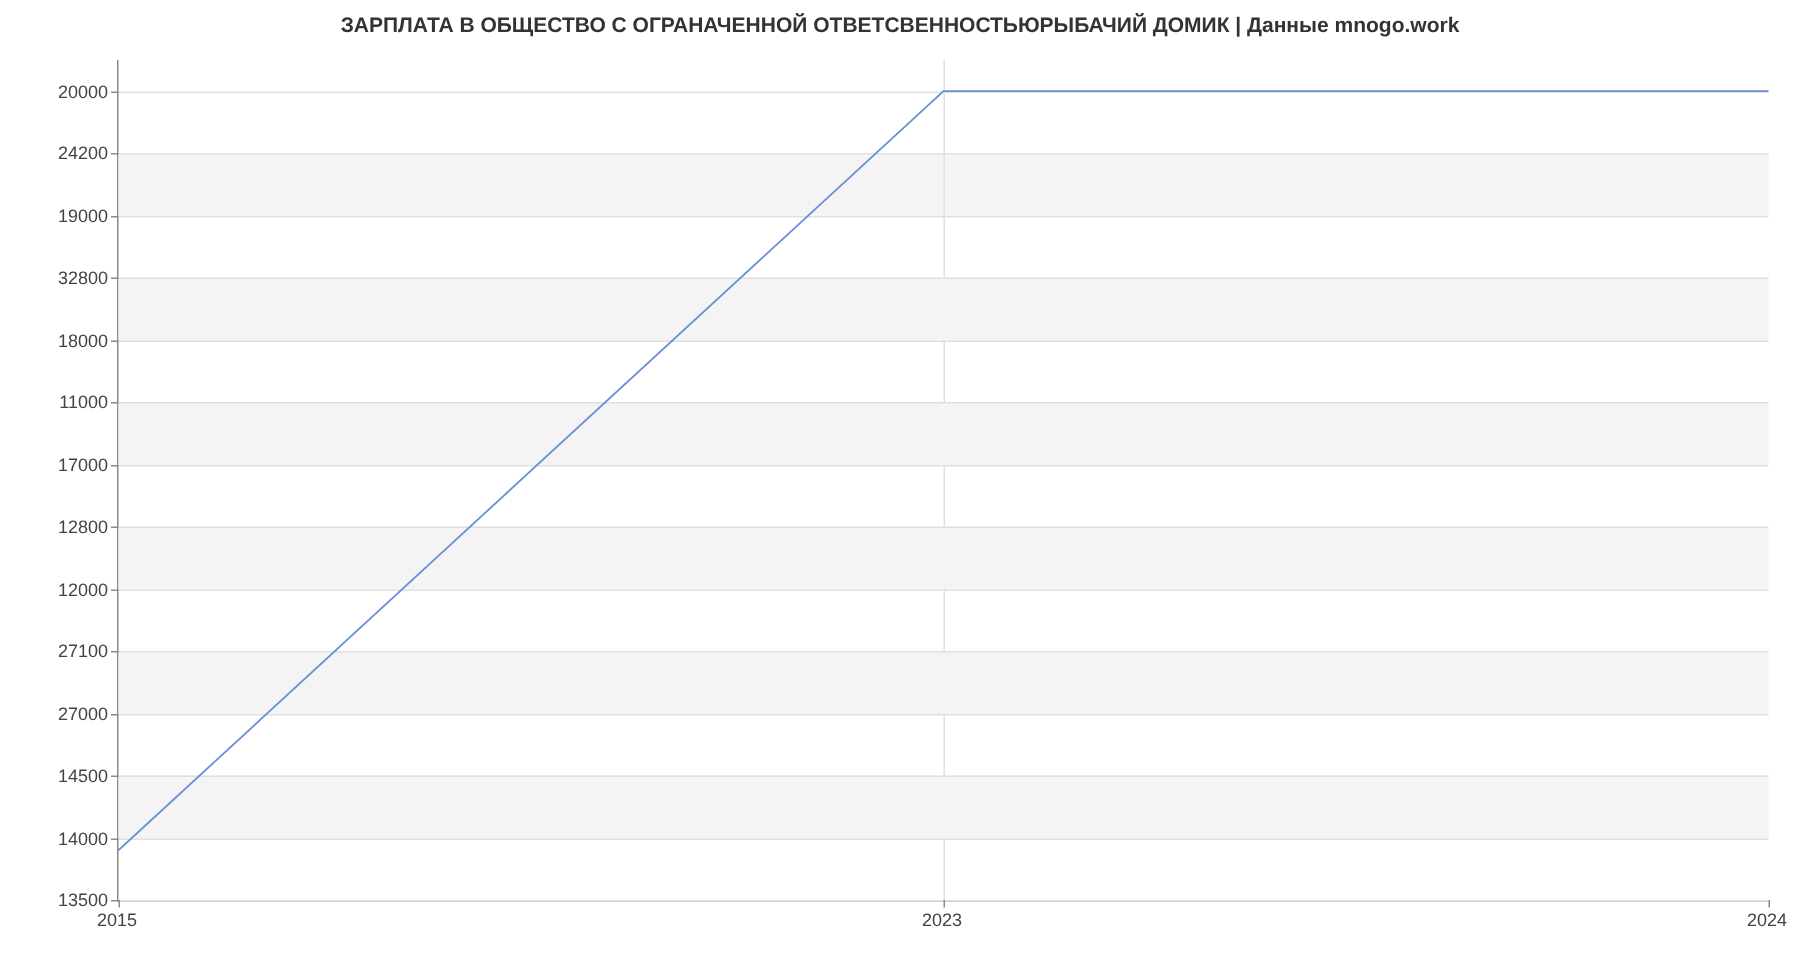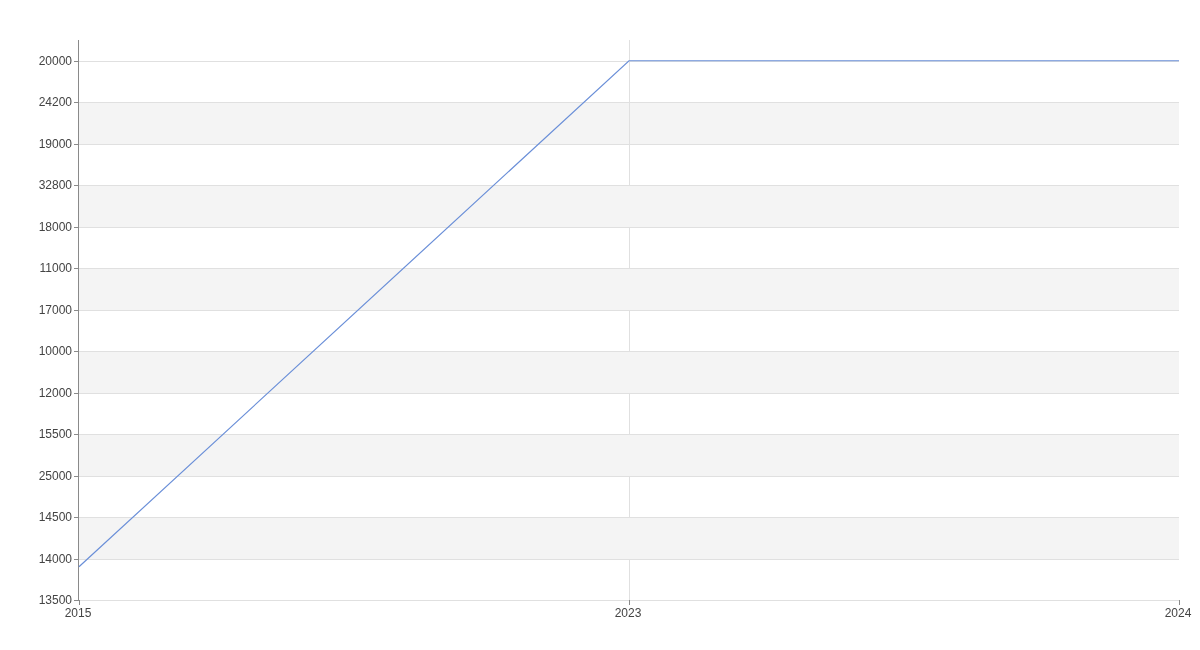--- a/index.html
+++ b/index.html
@@ -91,20 +91,21 @@
     position: absolute;
     bottom: -5px;
     height: 5px;
     border-left: 1px solid #8a8a8a;
   }
 </style>
 </head>
 <body>
 
 <div class="chart-wrap">
+  <div class="title">ЗАРПЛАТА В ОБЩЕСТВО С ОГРАНАЧЕННОЙ ОТВЕТСВЕННОСТЬЮРЫБАЧИЙ ДОМИК | Данные mnogo.work</div>
 
   <div class="plot">
       <div class="band" style="top: 62.2222px; height: 41.4815px;"></div>
       <div class="vgrid" style="left: 550px;"></div>
       <div class="grid-major" style="top: 20.7407px;"></div>
       <div class="grid-major" style="top: 62.2222px;"></div>
       <div class="grid-major" style="top: 103.704px;"></div>
       <div class="band" style="top: 145.185px; height: 41.4815px;"></div>
       <div class="grid-major" style="top: 145.185px;"></div>
       <div class="grid-major" style="top: 186.667px;"></div>
@@ -138,24 +139,24 @@
       <div class="ytick-mark" style="top: 103.704px;"></div>
       <div class="ytick-mark" style="top: 62.2222px;"></div>
       <div class="ytick-mark" style="top: 20.7407px;"></div>
       <div class="xtick-mark" style="left: 0px;"></div>
       <div class="xtick-mark" style="left: 550px;"></div>
       <div class="xtick-mark" style="left: 1100px;"></div>
     </div>
 <div class="ytick-label" style="top: 600px;">13500</div>
     <div class="ytick-label" style="top: 558.519px;">14000</div>
     <div class="ytick-label" style="top: 517.037px;">14500</div>
-    <div class="ytick-label" style="top: 475.556px;">25000</div>
-    <div class="ytick-label" style="top: 434.074px;">15500</div>
+    <div class="ytick-label" style="top: 475.556px;">27000</div>
+    <div class="ytick-label" style="top: 434.074px;">27100</div>
     <div class="ytick-label" style="top: 392.593px;">12000</div>
-    <div class="ytick-label" style="top: 351.111px;">10000</div>
+    <div class="ytick-label" style="top: 351.111px;">12800</div>
     <div class="ytick-label" style="top: 309.63px;">17000</div>
     <div class="ytick-label" style="top: 268.148px;">11000</div>
     <div class="ytick-label" style="top: 226.667px;">18000</div>
     <div class="ytick-label" style="top: 185.185px;">32800</div>
     <div class="ytick-label" style="top: 143.704px;">19000</div>
     <div class="ytick-label" style="top: 102.222px;">24200</div>
     <div class="ytick-label" style="top: 60.7407px;">20000</div>
     <div class="xtick-label" style="left: 78px;">2015</div>
     <div class="xtick-label" style="left: 628px;">2023</div>
     <div class="xtick-label" style="left: 1178px;">2024</div>

